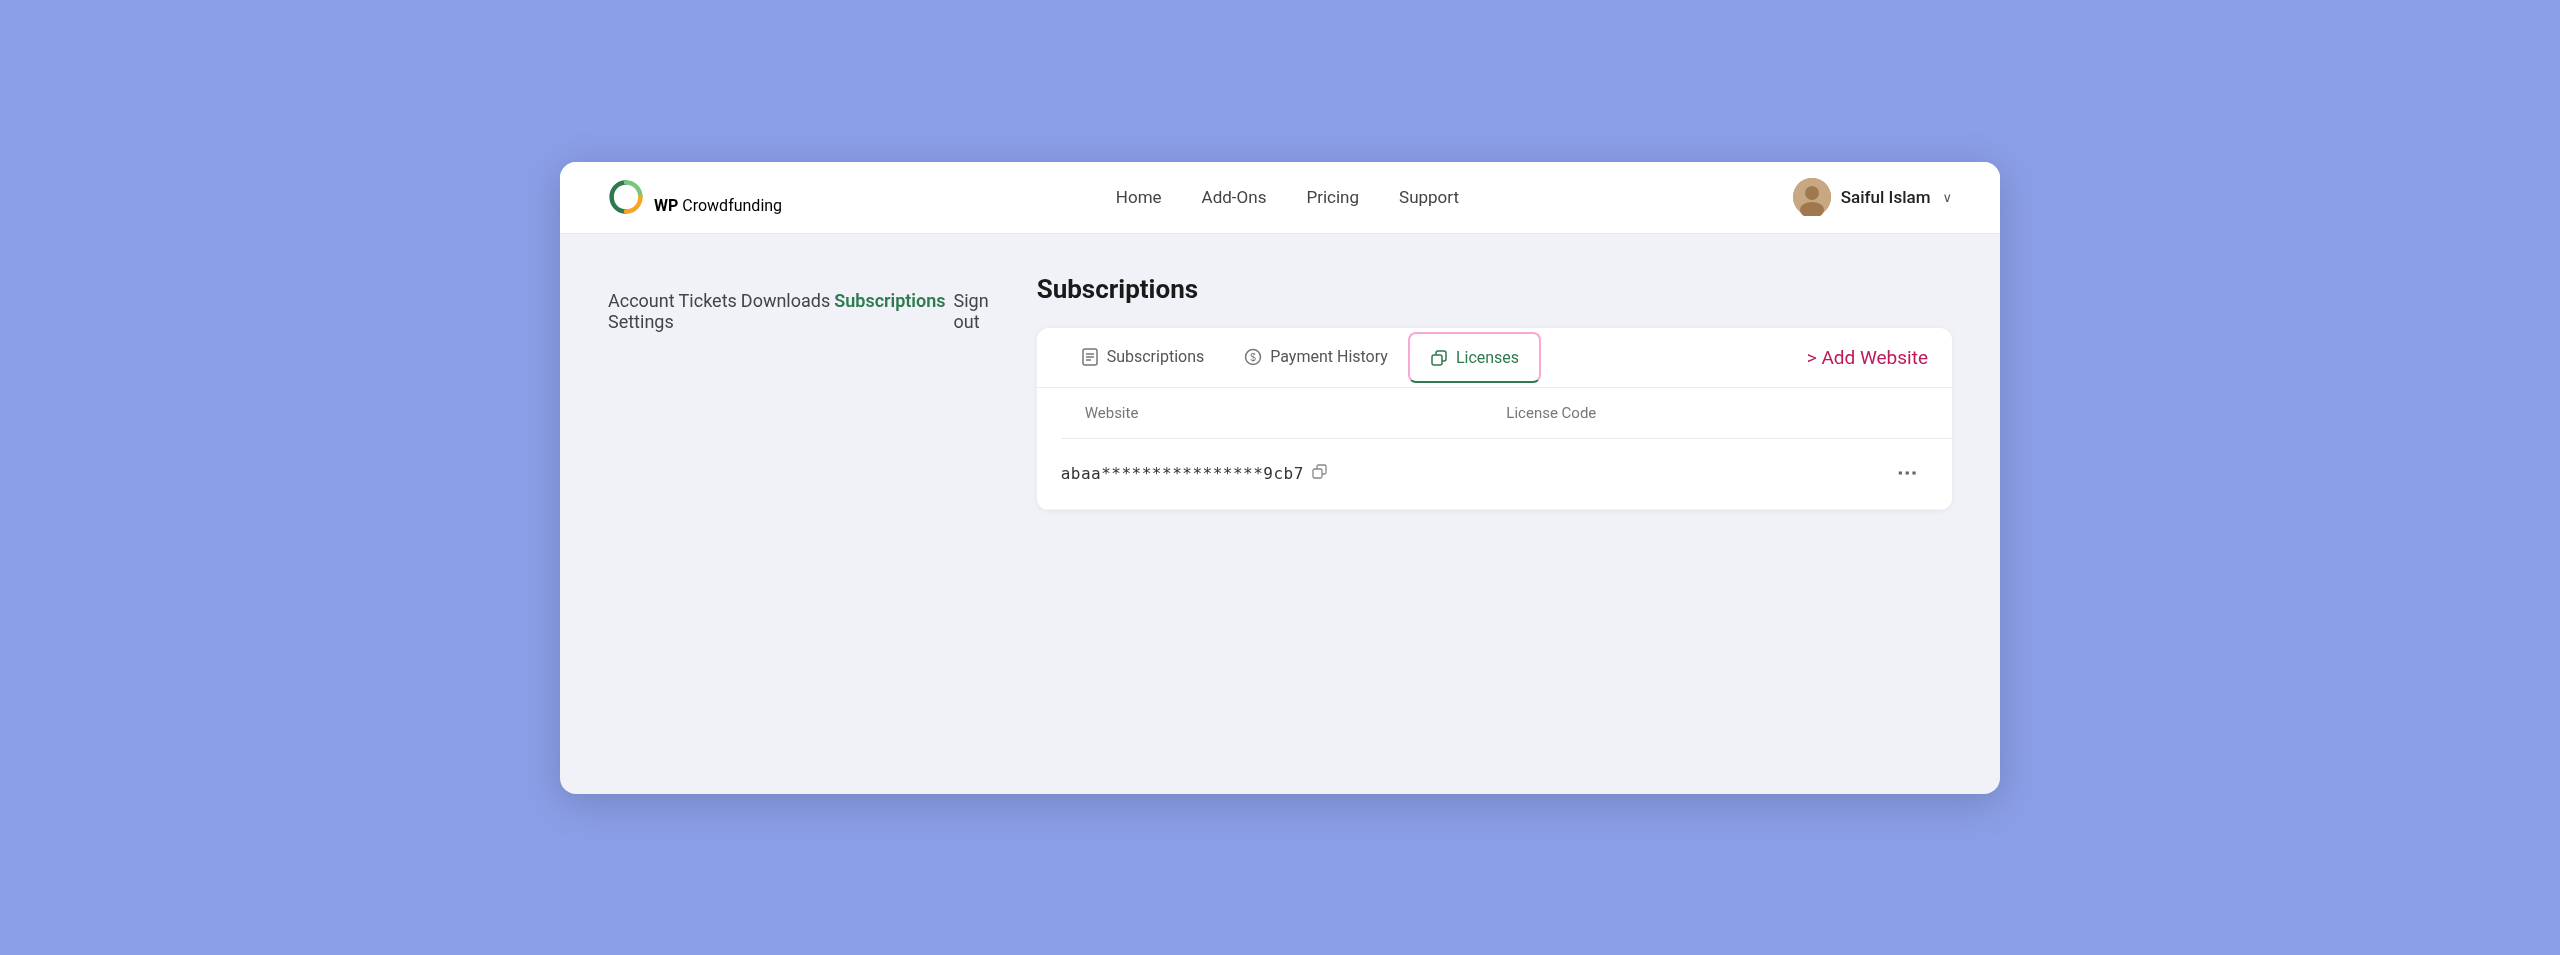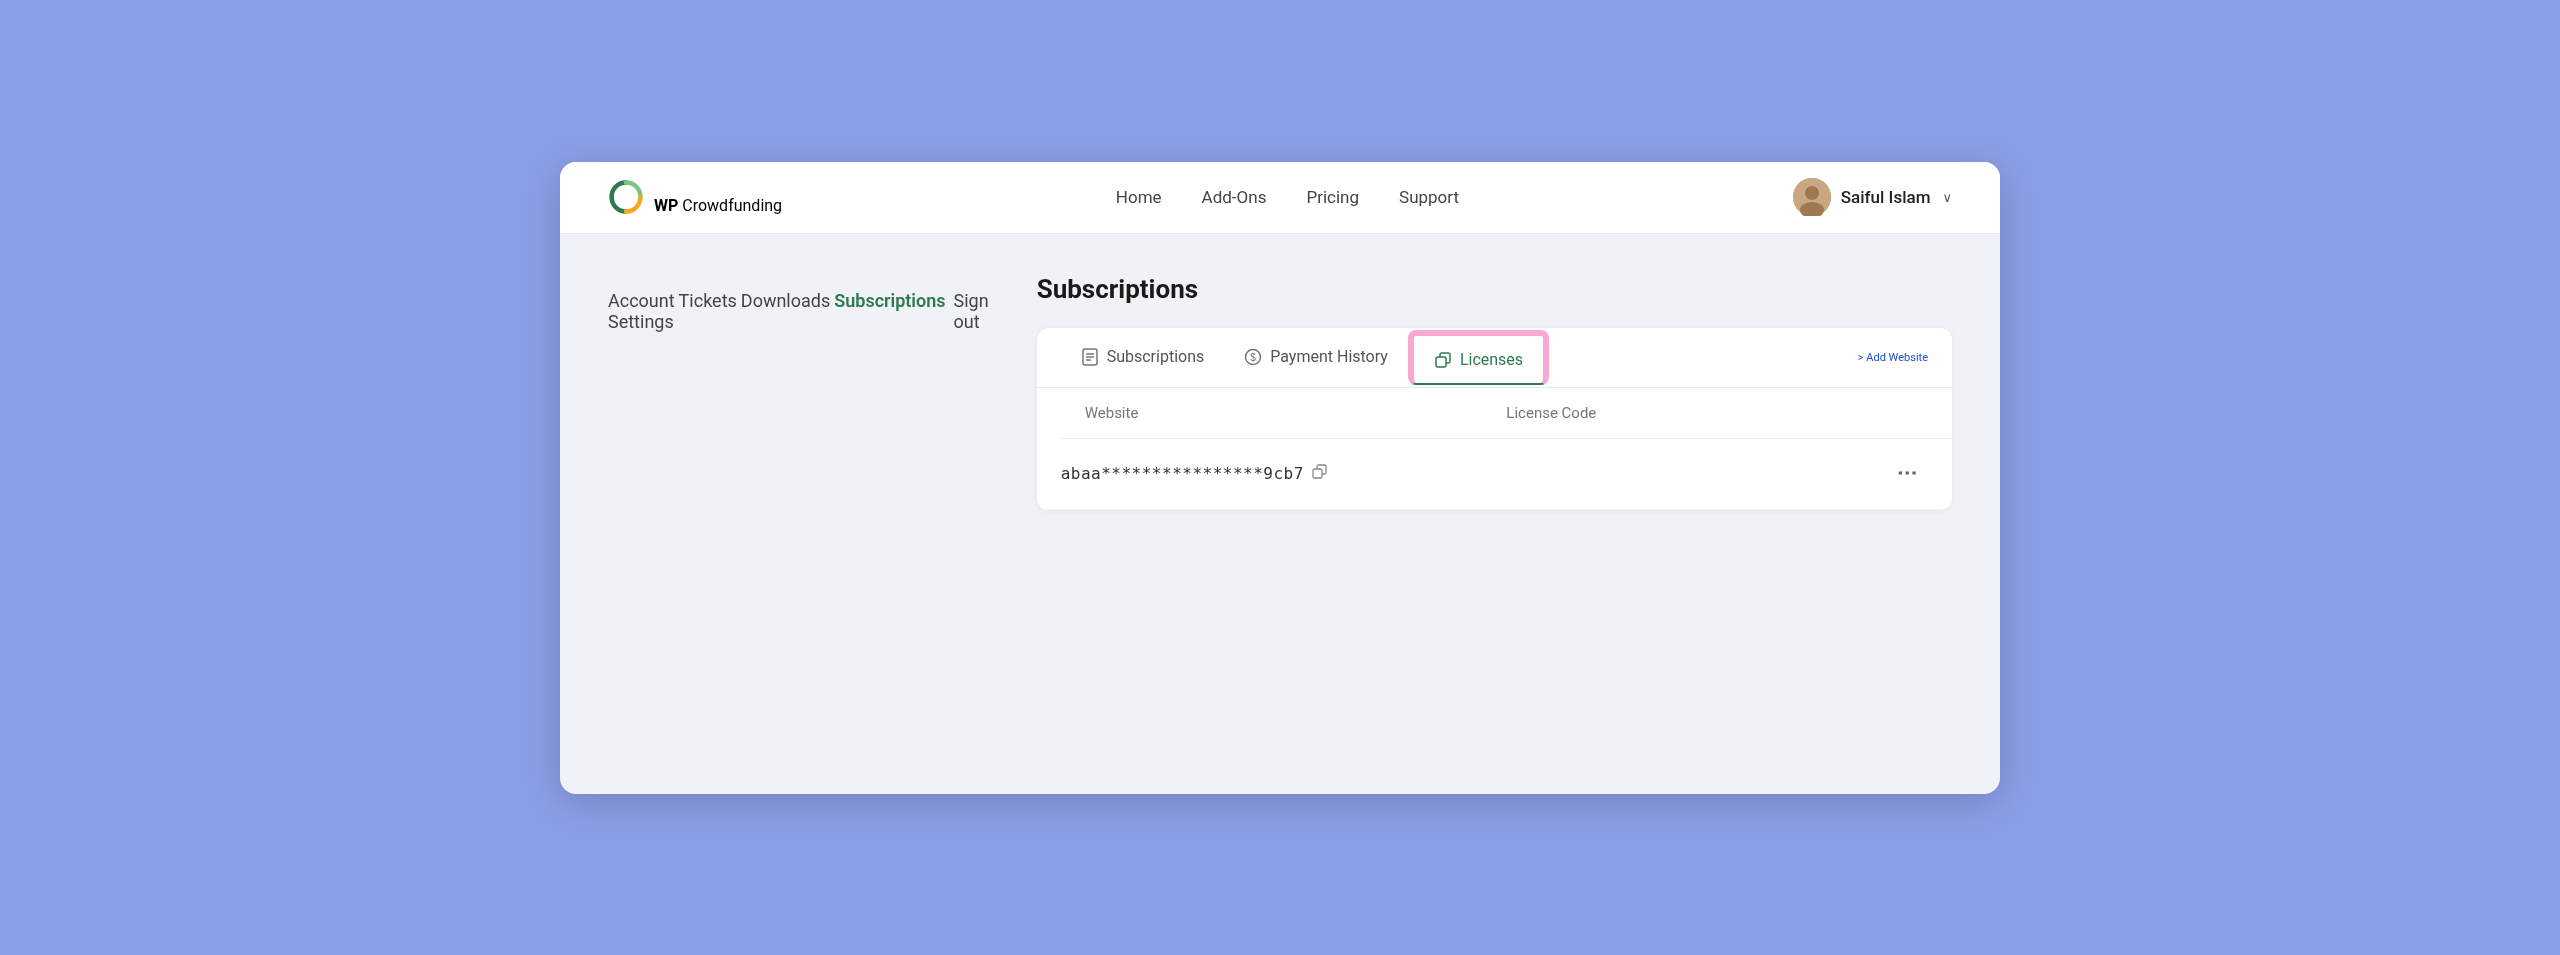--- a/index.html
+++ b/index.html
@@ -146,32 +146,32 @@
       color: #555;
       cursor: pointer;
       border-bottom: 2px solid transparent;
       margin-bottom: -1px;
     }
     .tab.active {
       color: #2d7a4f;
       border-bottom: 2px solid #2d7a4f;
     }
     .tab-active-box {
-      border: 6px solid #f9a8d4;
+      border: 2px solid #f9a8d4;
       border-radius: 8px;
       padding: 14px 20px;
       margin-bottom: -1px;
     }
     .tab-icon {
       display: inline-flex;
       font-size: 17px;
     }
     .add-website-btn {
-      font-size: 11px;
-      color: #1d4ed8;
+      font-size: 19px;
+      color: #be185d;
       cursor: pointer;
       white-space: nowrap;
     }
     
     .table-header {
       display: flex;
       padding: 16px 24px;
       border-bottom: 1px solid #e8eaf0;
       background: #fff;
       margin-left: 24px;

